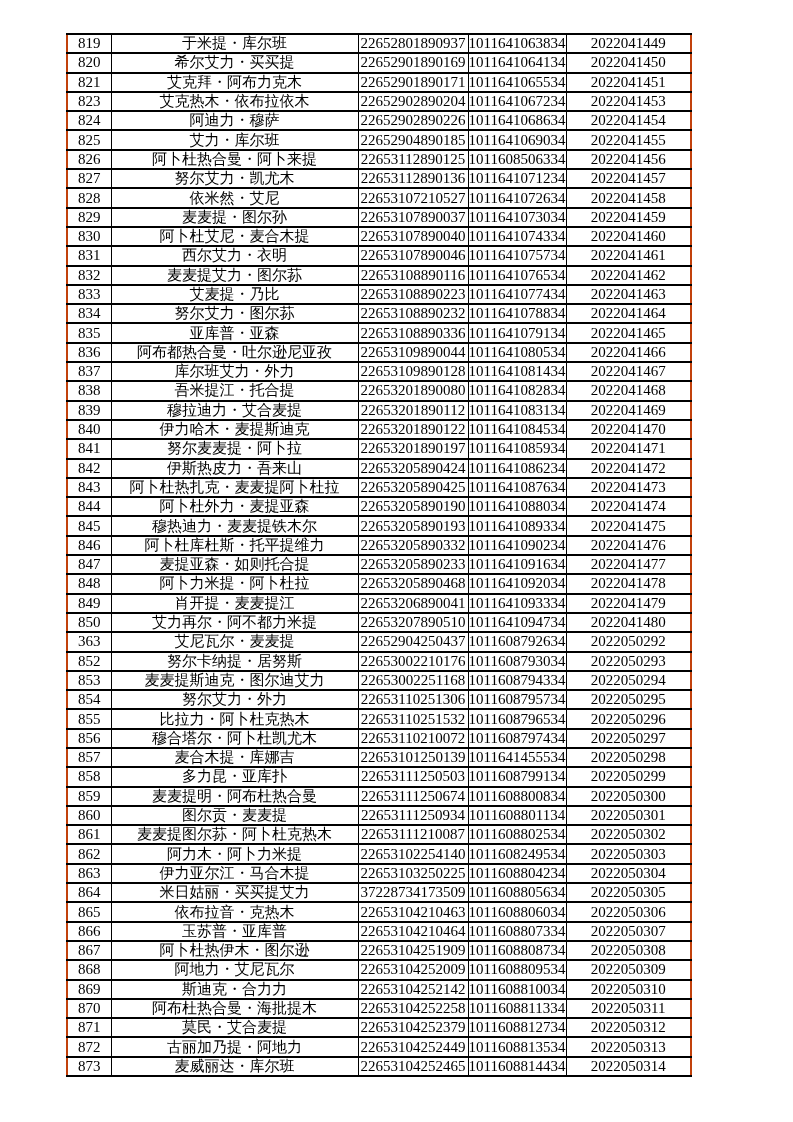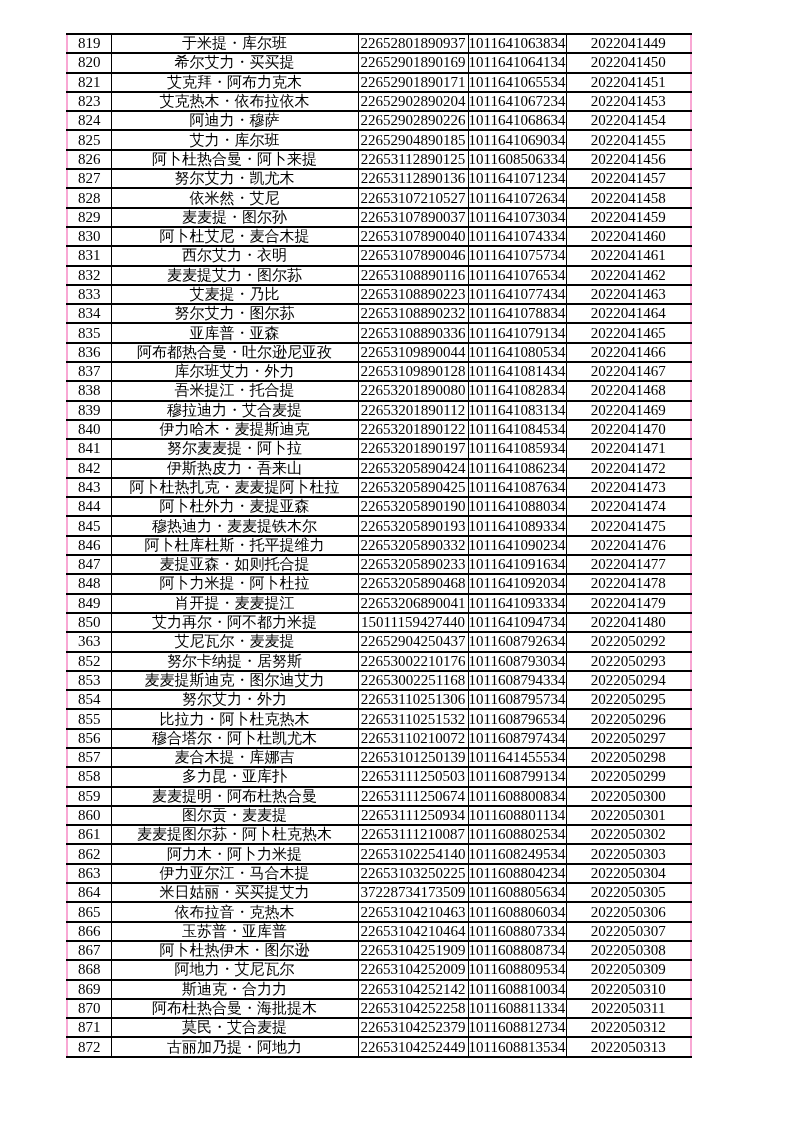--- a/index.html
+++ b/index.html
@@ -14,21 +14,21 @@
     color: #000000;
     font-family: "Liberation Serif", "DejaVu Serif", serif;
   }
   table.records {
     position: absolute;
     left: 66px;
     top: 33px;
     width: 624px;
     border-collapse: collapse;
     table-layout: fixed;
-    border: 2px solid #f9a8d4;
+    border: 2px solid #c2410c;
   }
   table.records td {
     border-left: 1px solid #000000;
     border-right: 1px solid #000000;
     border-top: 2px solid #000000;
     border-bottom: 2px solid #000000;
     height: 17.3px;
     padding: 0;
     text-align: center;
     vertical-align: middle;
@@ -262,21 +262,21 @@
         <tr>
           <td class="col-idx">849</td>
           <td class="col-name">肖开提・麦麦提江</td>
           <td class="col-id">22653206890041</td>
           <td class="col-id2">1011641093334</td>
           <td class="col-serial">2022041479</td>
         </tr>
         <tr>
           <td class="col-idx">850</td>
           <td class="col-name">艾力再尔・阿不都力米提</td>
-          <td class="col-id">15011159427440</td>
+          <td class="col-id">22653207890510</td>
           <td class="col-id2">1011641094734</td>
           <td class="col-serial">2022041480</td>
         </tr>
         <tr>
           <td class="col-idx">363</td>
           <td class="col-name">艾尼瓦尔・麦麦提</td>
           <td class="col-id">22652904250437</td>
           <td class="col-id2">1011608792634</td>
           <td class="col-serial">2022050292</td>
         </tr>
@@ -420,15 +420,22 @@
           <td class="col-id2">1011608812734</td>
           <td class="col-serial">2022050312</td>
         </tr>
         <tr>
           <td class="col-idx">872</td>
           <td class="col-name">古丽加乃提・阿地力</td>
           <td class="col-id">22653104252449</td>
           <td class="col-id2">1011608813534</td>
           <td class="col-serial">2022050313</td>
         </tr>
+        <tr>
+          <td class="col-idx">873</td>
+          <td class="col-name">麦威丽达・库尔班</td>
+          <td class="col-id">22653104252465</td>
+          <td class="col-id2">1011608814434</td>
+          <td class="col-serial">2022050314</td>
+        </tr>
       </tbody>
   </table>
 </div>
 
 </body></html>

